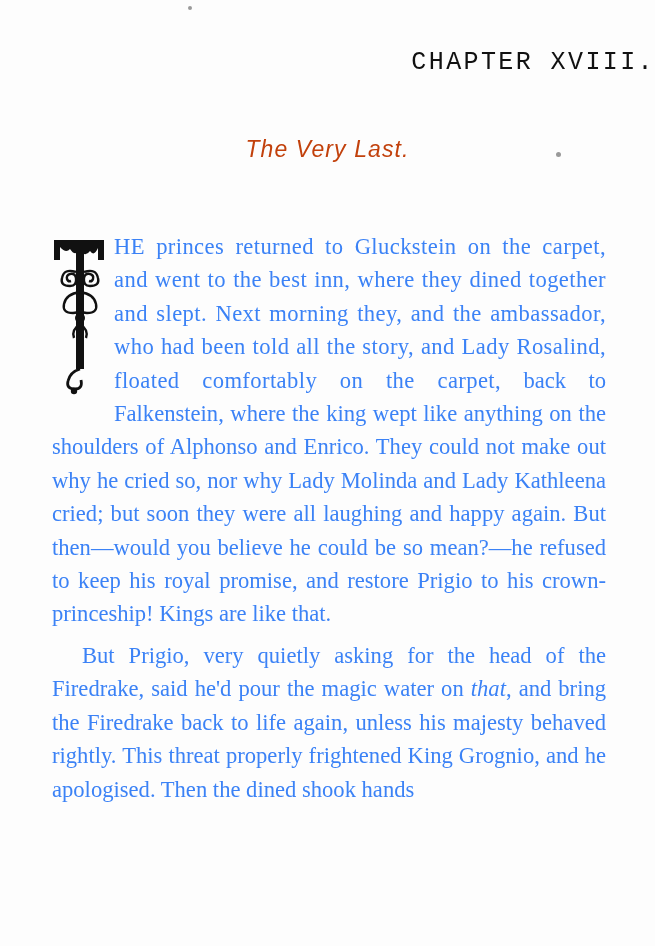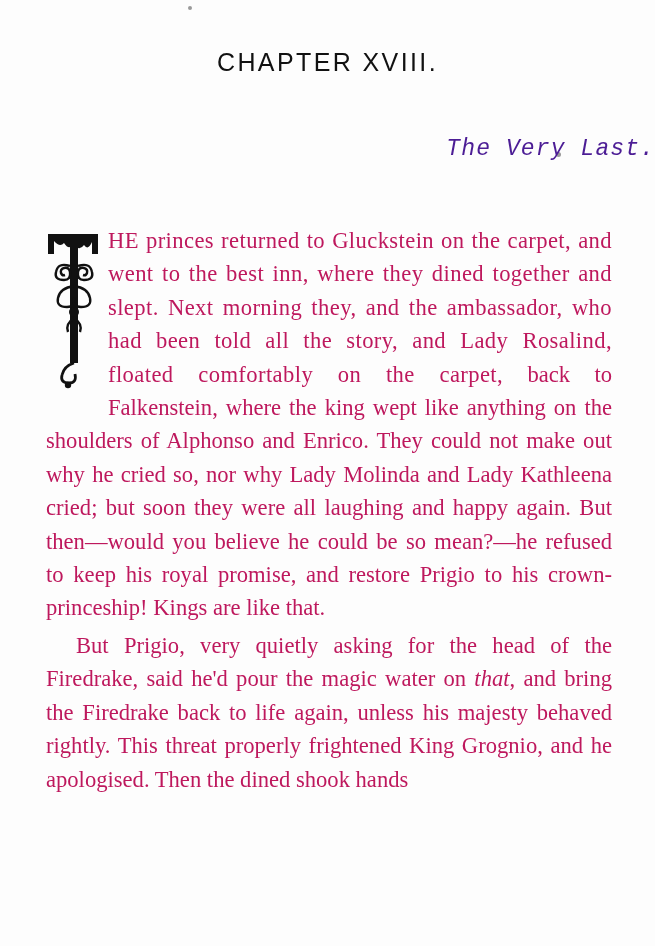--- a/index.html
+++ b/index.html
@@ -26,53 +26,53 @@
     border-radius: 50%;
   }
   .speck-top { left: 188px; top: 6px; width: 4px; height: 4px; }
   .speck-right { left: 556px; top: 152px; width: 5px; height: 5px; }
 
   .chapter-heading {
     position: absolute;
     left: 0;
     right: 0;
     top: 48px;
-    text-align: center;
-    font-family: Liberation Sans, sans-serif;
+    text-align: right;
+    font-family: Liberation Mono, monospace;
     font-size: 25px;
     letter-spacing: 2.4px;
     color: #111111;
   }
   .chapter-title {
     position: absolute;
     left: 0;
     right: 0;
     top: 136px;
-    text-align: right;
-    font-family: Liberation Mono, monospace;
+    text-align: center;
+    font-family: Liberation Sans, sans-serif;
     font-style: italic;
     font-size: 23px;
     letter-spacing: 1.1px;
-    color: #4c1d95;
+    color: #c2410c;
   }
 
   .body-text {
     position: absolute;
     left: 44px;
     top: 222px;
     width: 570px;
   }
 
   .para {
     font-size: 22.6px;
     line-height: 33.4px;
     text-align: justify;
     text-justify: inter-word;
-    margin: 2px;
-    color: #be185d;
+    margin: 8px;
+    color: #3b82f6;
   }
   .para + .para {
     margin-top: 4px;
     text-indent: 30px;
   }
 
   
   .dropcap-wrap {
     float: left;
     width: 56px;

